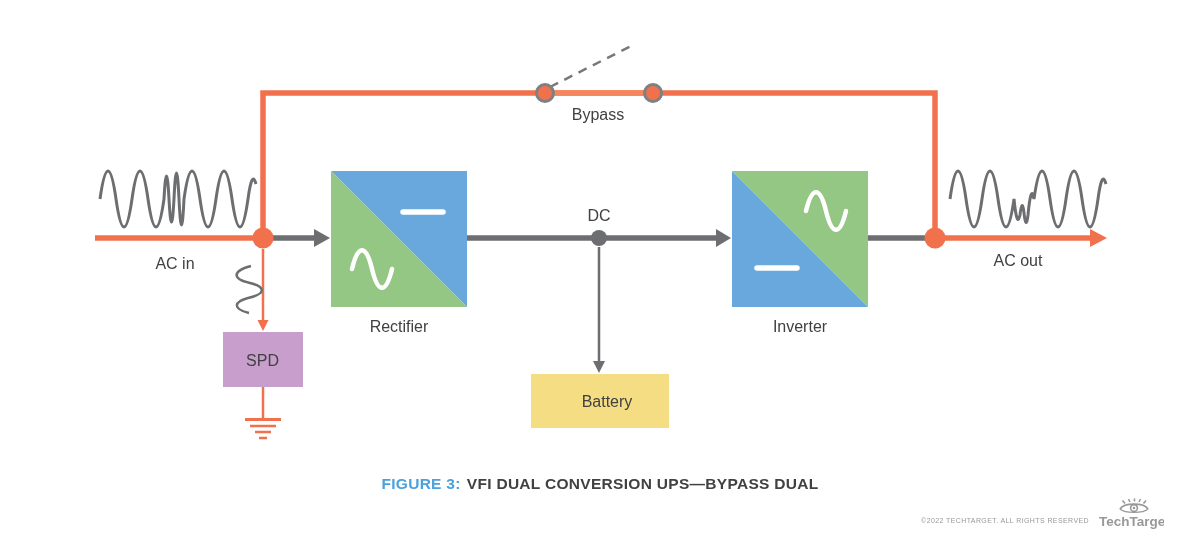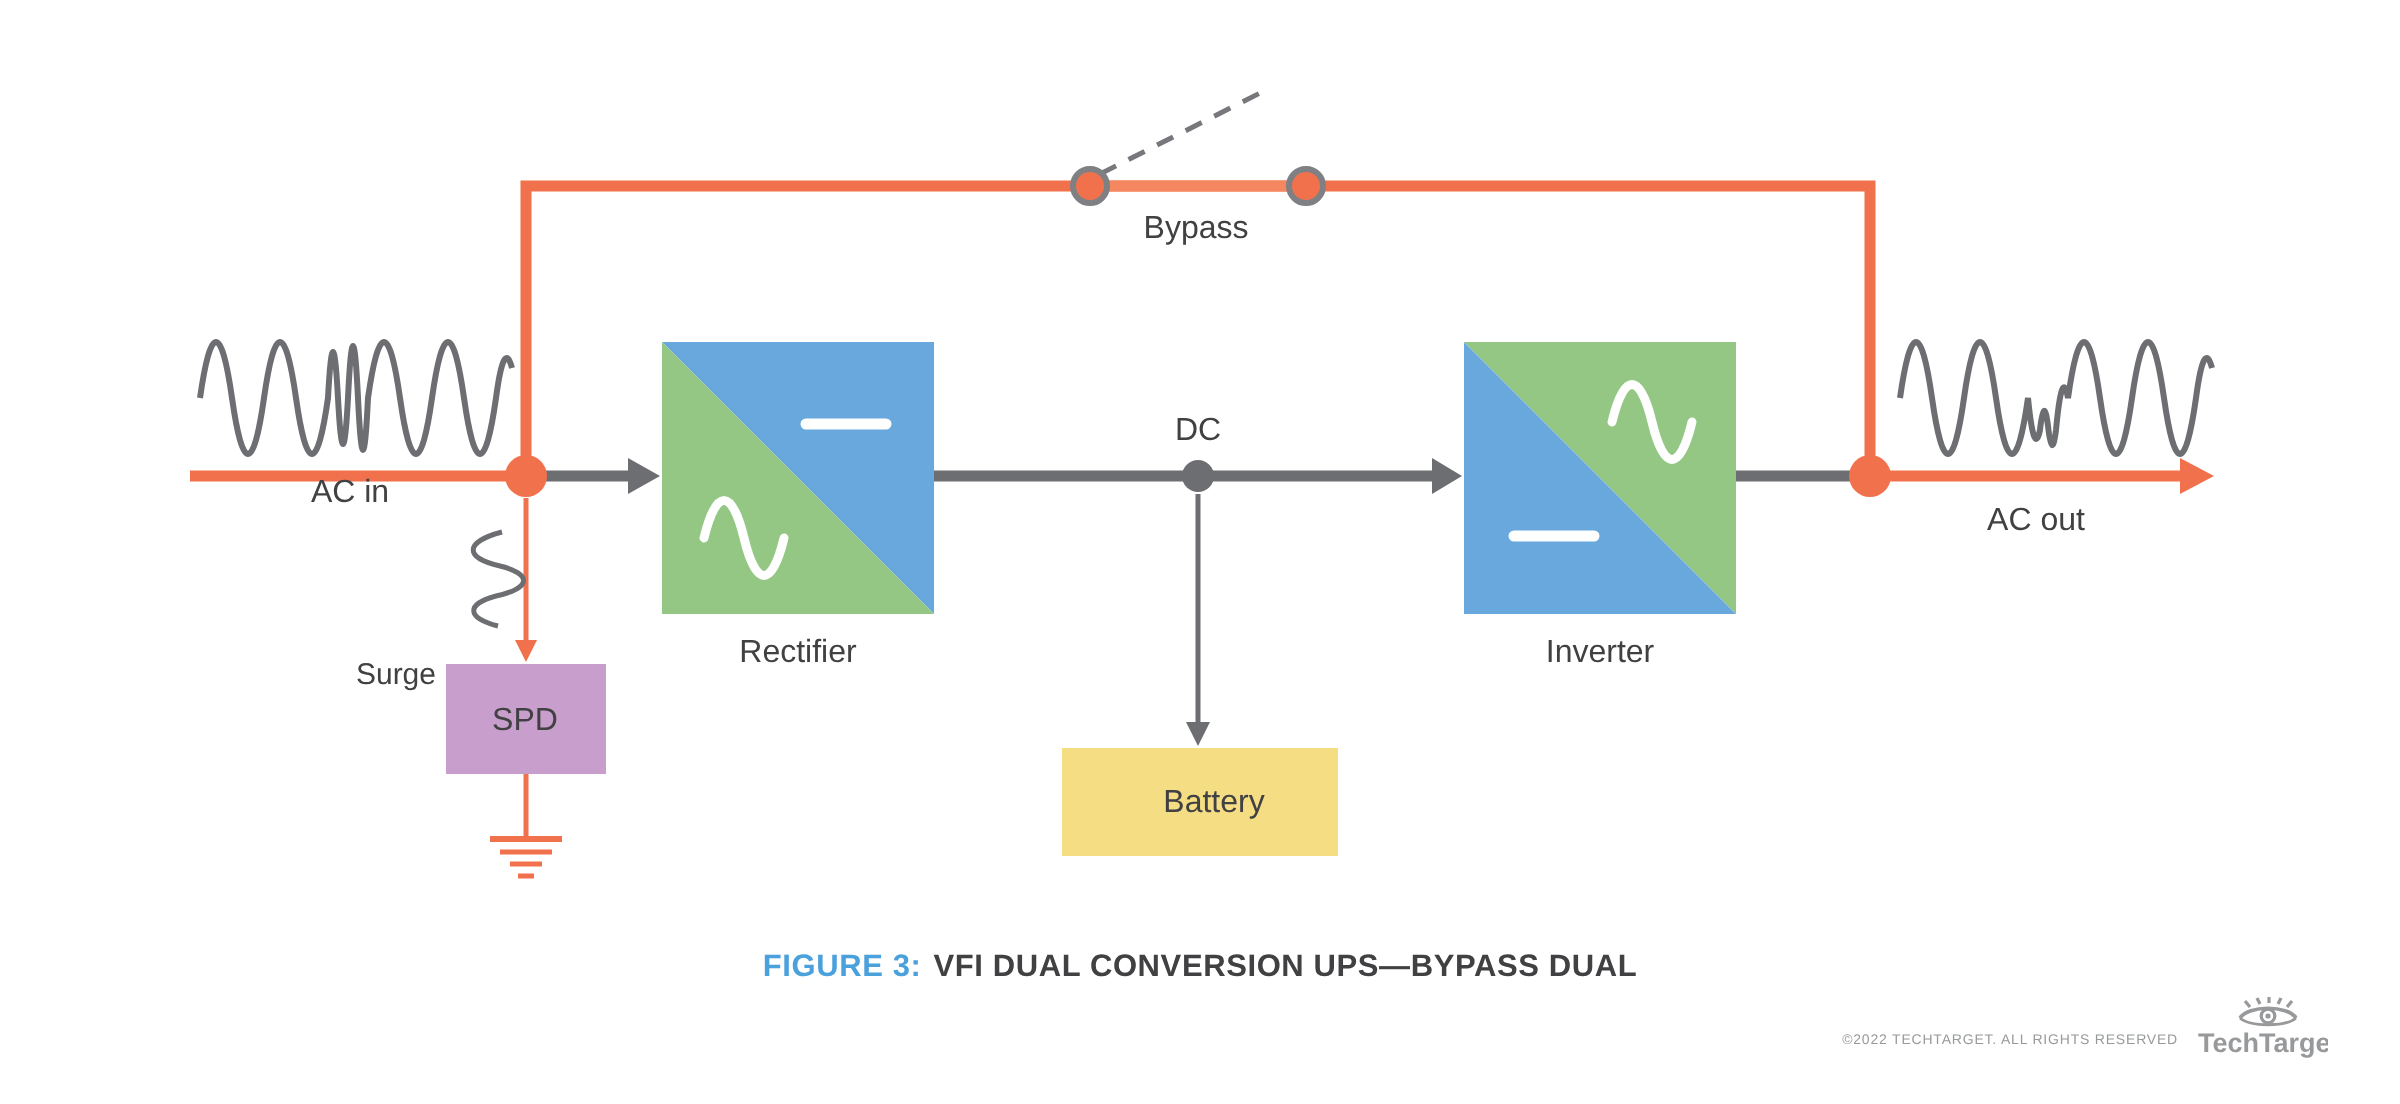--- a/index.html
+++ b/index.html
@@ -86,30 +86,29 @@
       <line x1="250" y1="426" x2="276" y2="426" stroke-width="2.5"></line>
       <line x1="255" y1="432" x2="271" y2="432" stroke-width="2.5"></line>
       <line x1="259" y1="438" x2="267" y2="438" stroke-width="2.5"></line>
     </g>
 
     <path class="s-gray" d="M100,199 q8,-56 16,0 q8,56 16,0 q8,-56 16,0 q8,56 16,0 q2.5,-46 5,0 q2.5,46 5,0 q2.5,-52 5,0 q2.5,52 5,0 q8,-56 16,0 q8,56 16,0 q8,-56 16,0 q8,56 16,0 q4,-30 8,-15" fill="none" stroke-width="3"></path>
     <path class="s-gray" d="M950,199 q8,-56 16,0 q8,56 16,0 q8,-56 16,0 q8,56 16,0 q3,30 6,16 q2,-18 4,-2 q2,18 4,2 q3,-32 6,-16 q8,-56 16,0 q8,56 16,0 q8,-56 16,0 q8,56 16,0 q4,-30 8,-15" fill="none" stroke-width="3"></path>
   </svg>
 
   <div class="lbl" style="left:548px;top:105px;width:100px;">Bypass</div>
-  <div class="lbl" style="left:135px;top:237px;width:80px;">AC in</div>
+  <div class="lbl" style="left:135px;top:254px;width:80px;">AC in</div>
   <div class="lbl" style="left:978px;top:251px;width:80px;">AC out</div>
   <div class="lbl" style="left:339px;top:317px;width:120px;">Rectifier</div>
   <div class="lbl" style="left:740px;top:317px;width:120px;">Inverter</div>
   <div class="lbl" style="left:574px;top:206px;width:50px;">DC</div>
   <div class="lbl lbl-box" style="left:531px;top:392px;width:152px;">Battery</div>
   <div class="lbl lbl-box" style="left:223px;top:351px;width:79px;">SPD</div>
 
   <div class="surge-lbl">
-    <div>Surge</div>
   </div>
 
   <div class="caption">
     <span class="pre">FIGURE 3:</span><span>VFI DUAL CONVERSION UPS—BYPASS DUAL</span>
   </div>
 
   <div class="footer">
     <span class="copyright">©2022 TECHTARGET. ALL RIGHTS RESERVED</span>
     <svg width="66" height="32" viewBox="0 0 66 32" style="position:static;">
       <g stroke="#97999B" fill="none">

